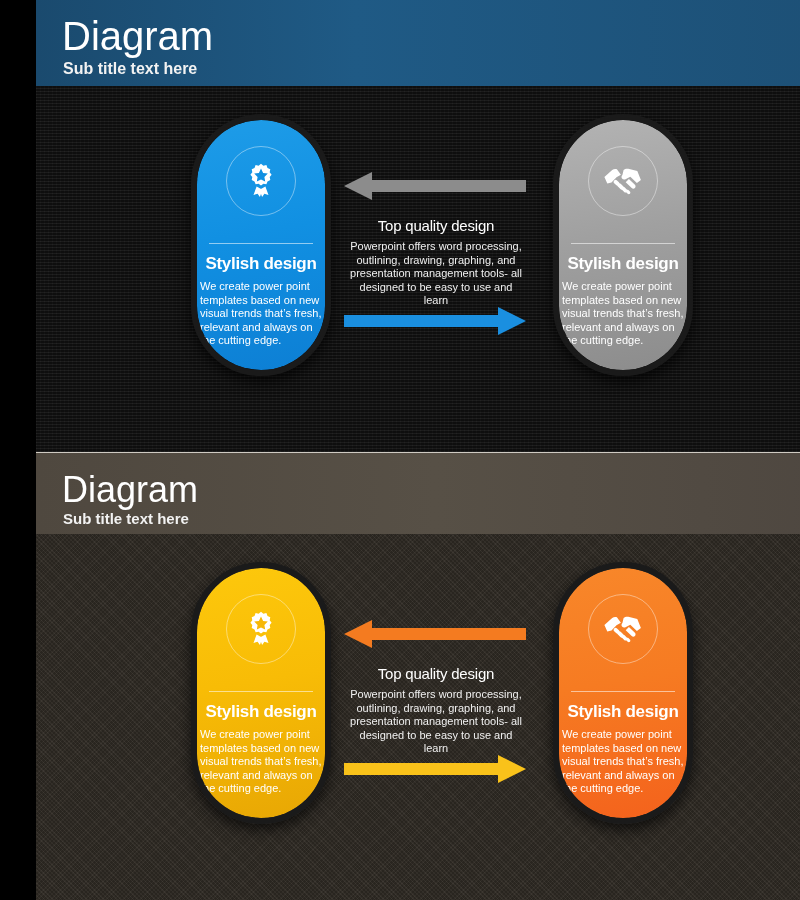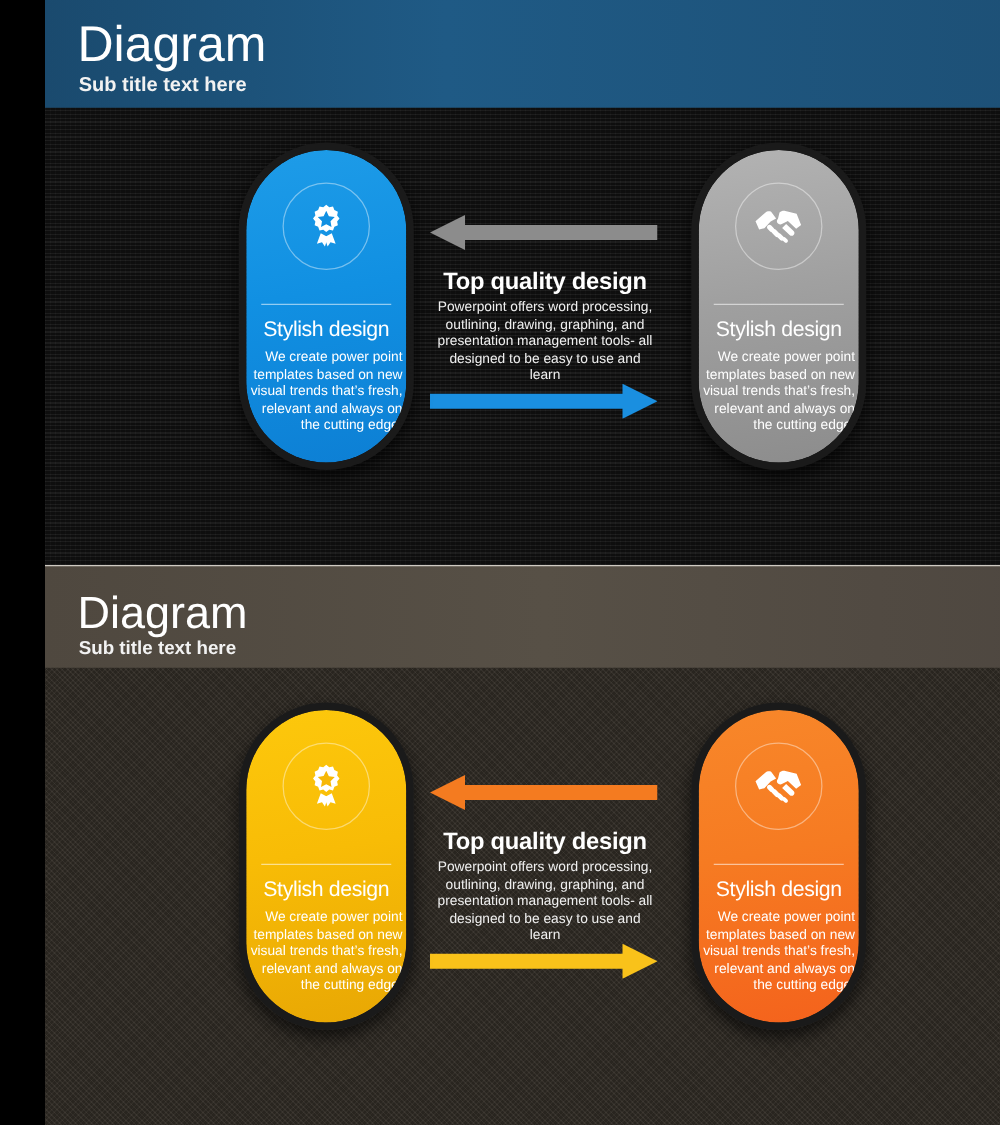--- a/index.html
+++ b/index.html
@@ -163,51 +163,51 @@
 
   .card-divider {
     width: 104px;
     height: 1px;
     background: rgba(255,255,255,0.55);
     margin-top: 27px;
   }
   .card-heading {
     margin-top: 10px;
     font-size: 17px;
-    font-weight: normal;
+    font-weight: bold;
     color: #ffffff;
     letter-spacing: -0.3px;
     line-height: 20px;
   }
   .card-body {
     margin-top: 6px;
     width: 122px;
     font-size: 11px;
     line-height: 13.5px;
     color: #ffffff;
-    text-align: right;
+    text-align: left;
   }
 
   
   #card-top-left    { left: 155px; top: 114px; }
   #card-top-right   { left: 517px; top: 114px; }
   #card-bottom-left { left: 155px; top: 110px; }
   #card-bottom-right{ left: 517px; top: 110px; }
 
   
   .center-block {
     position: absolute;
     left: 312px;
     width: 176px;
     text-align: center;
     z-index: 2;
   }
   .center-title {
-    font-size: 19px;
-    font-weight: bold;
+    font-size: 15px;
+    font-weight: normal;
     color: #ffffff;
     line-height: 19px;
     letter-spacing: -0.2px;
   }
   .center-body {
     margin-top: 5px;
     font-size: 11px;
     line-height: 13.5px;
     color: #f0f0f0;
   }

